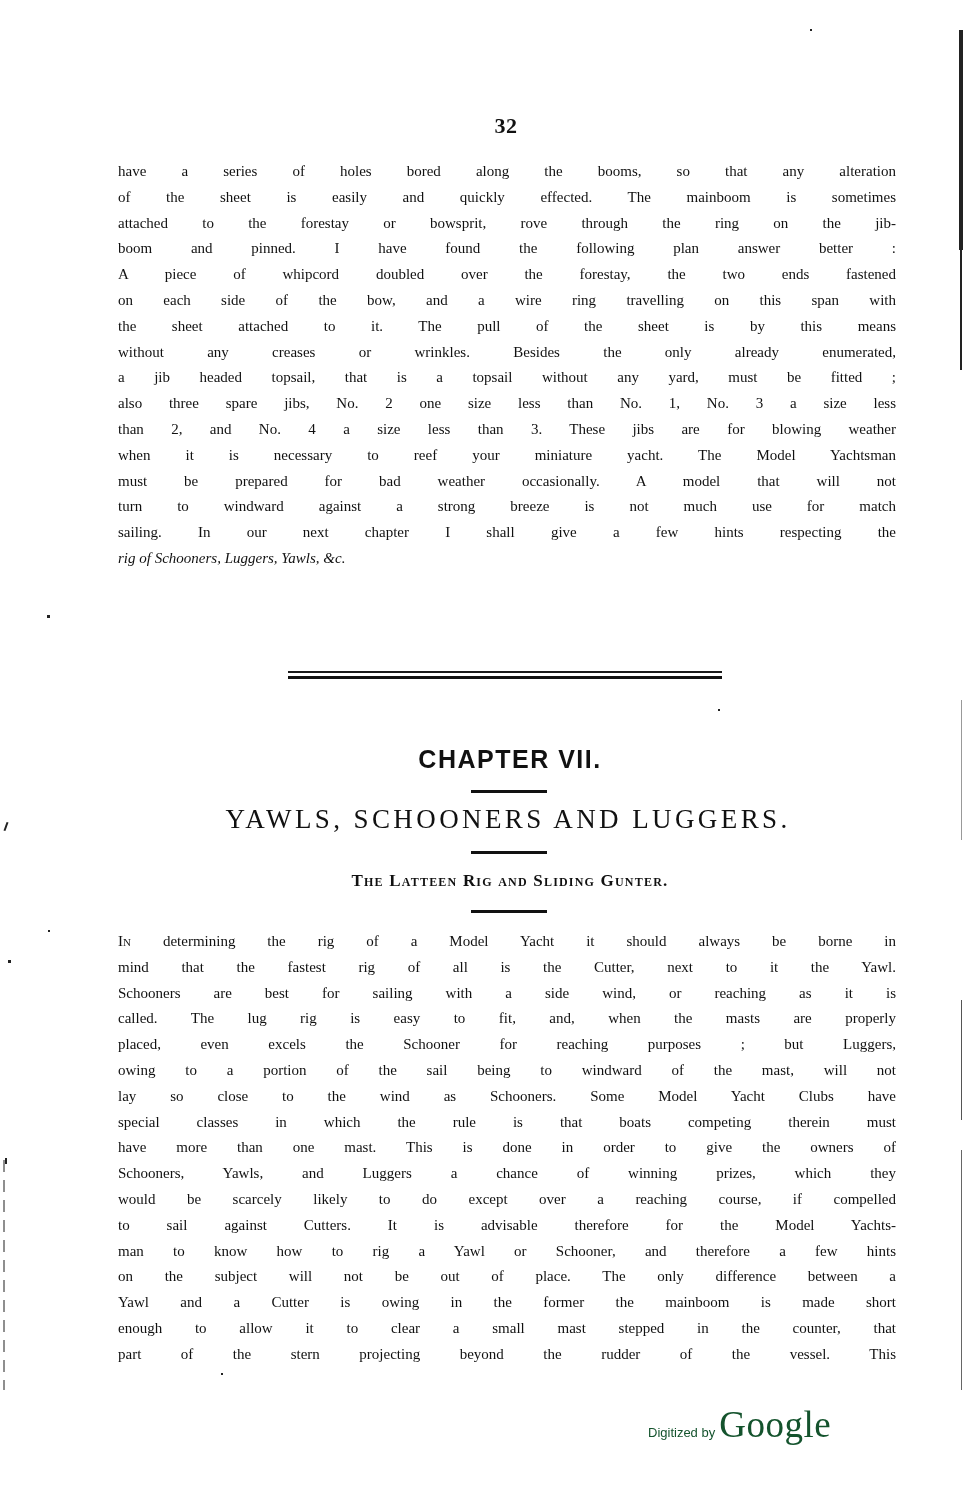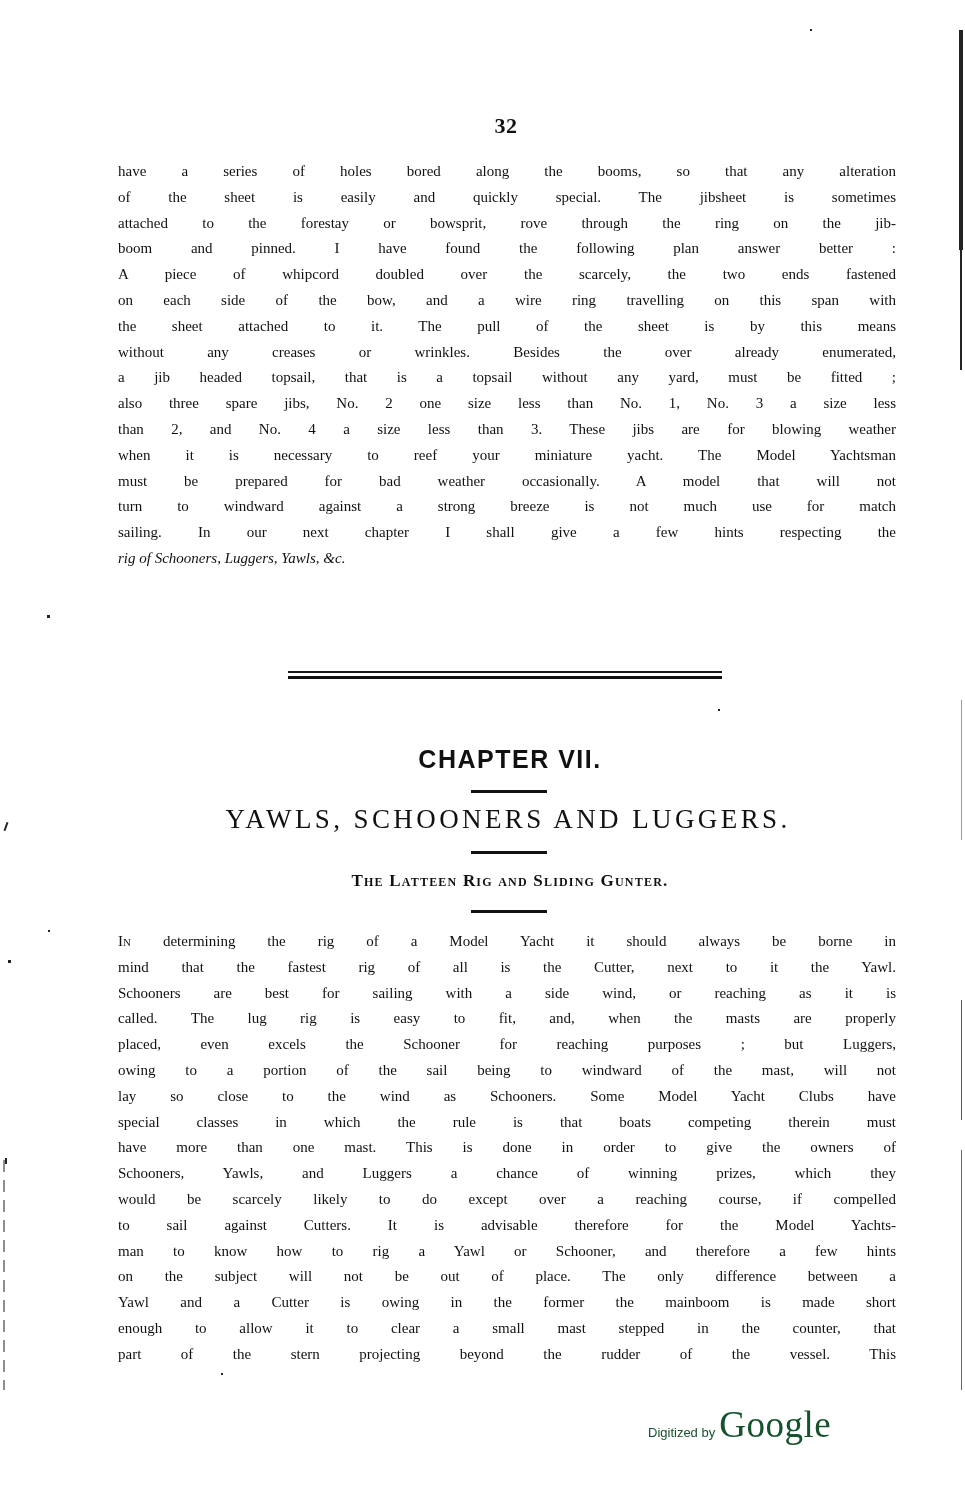--- a/index.html
+++ b/index.html
@@ -156,27 +156,27 @@
   </style>
 </head>
 <body>
 
 <div class="page">
 
   <div class="page-number">32</div>
 
   <div class="para para-1">
     <span class="line">have a series of holes bored along the booms, so that any alteration</span>
-    <span class="line">of the sheet is easily and quickly special.  The jibsheet is sometimes</span>
+    <span class="line">of the sheet is easily and quickly effected.  The mainboom is sometimes</span>
     <span class="line">attached to the forestay or bowsprit, rove through the ring on the jib-</span>
     <span class="line">boom and pinned.  I have found the following plan answer better :</span>
-    <span class="line">A piece of whipcord doubled over the scarcely, the two ends fastened</span>
+    <span class="line">A piece of whipcord doubled over the forestay, the two ends fastened</span>
     <span class="line">on each side of the bow, and a wire ring travelling on this span with</span>
     <span class="line">the sheet attached to it.  The pull of the sheet is by this means</span>
-    <span class="line">without any creases or wrinkles.  Besides the over already enumerated,</span>
+    <span class="line">without any creases or wrinkles.  Besides the only already enumerated,</span>
     <span class="line">a jib headed topsail, that is a topsail without any yard, must be fitted ;</span>
     <span class="line">also three spare jibs, No. 2 one size less than No. 1, No. 3 a size less</span>
     <span class="line">than 2, and No. 4 a size less than 3.  These jibs are for blowing weather</span>
     <span class="line">when it is necessary to reef your miniature yacht.  The Model Yachtsman</span>
     <span class="line">must be prepared for bad weather occasionally.  A model that will not</span>
     <span class="line">turn to windward against a strong breeze is not much use for match</span>
     <span class="line">sailing.  In our next chapter I shall give a few hints respecting the</span>
     <span class="line last">rig of Schooners, Luggers, Yawls, &amp;c.</span>
   </div>
 

